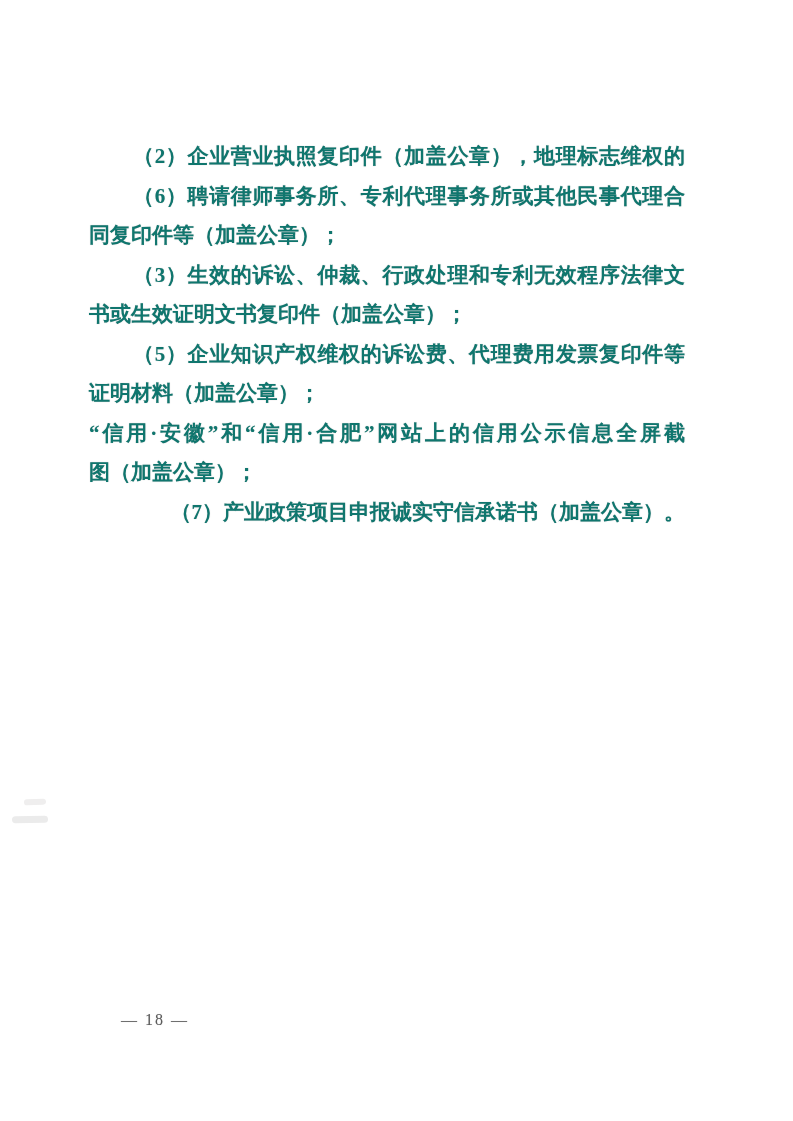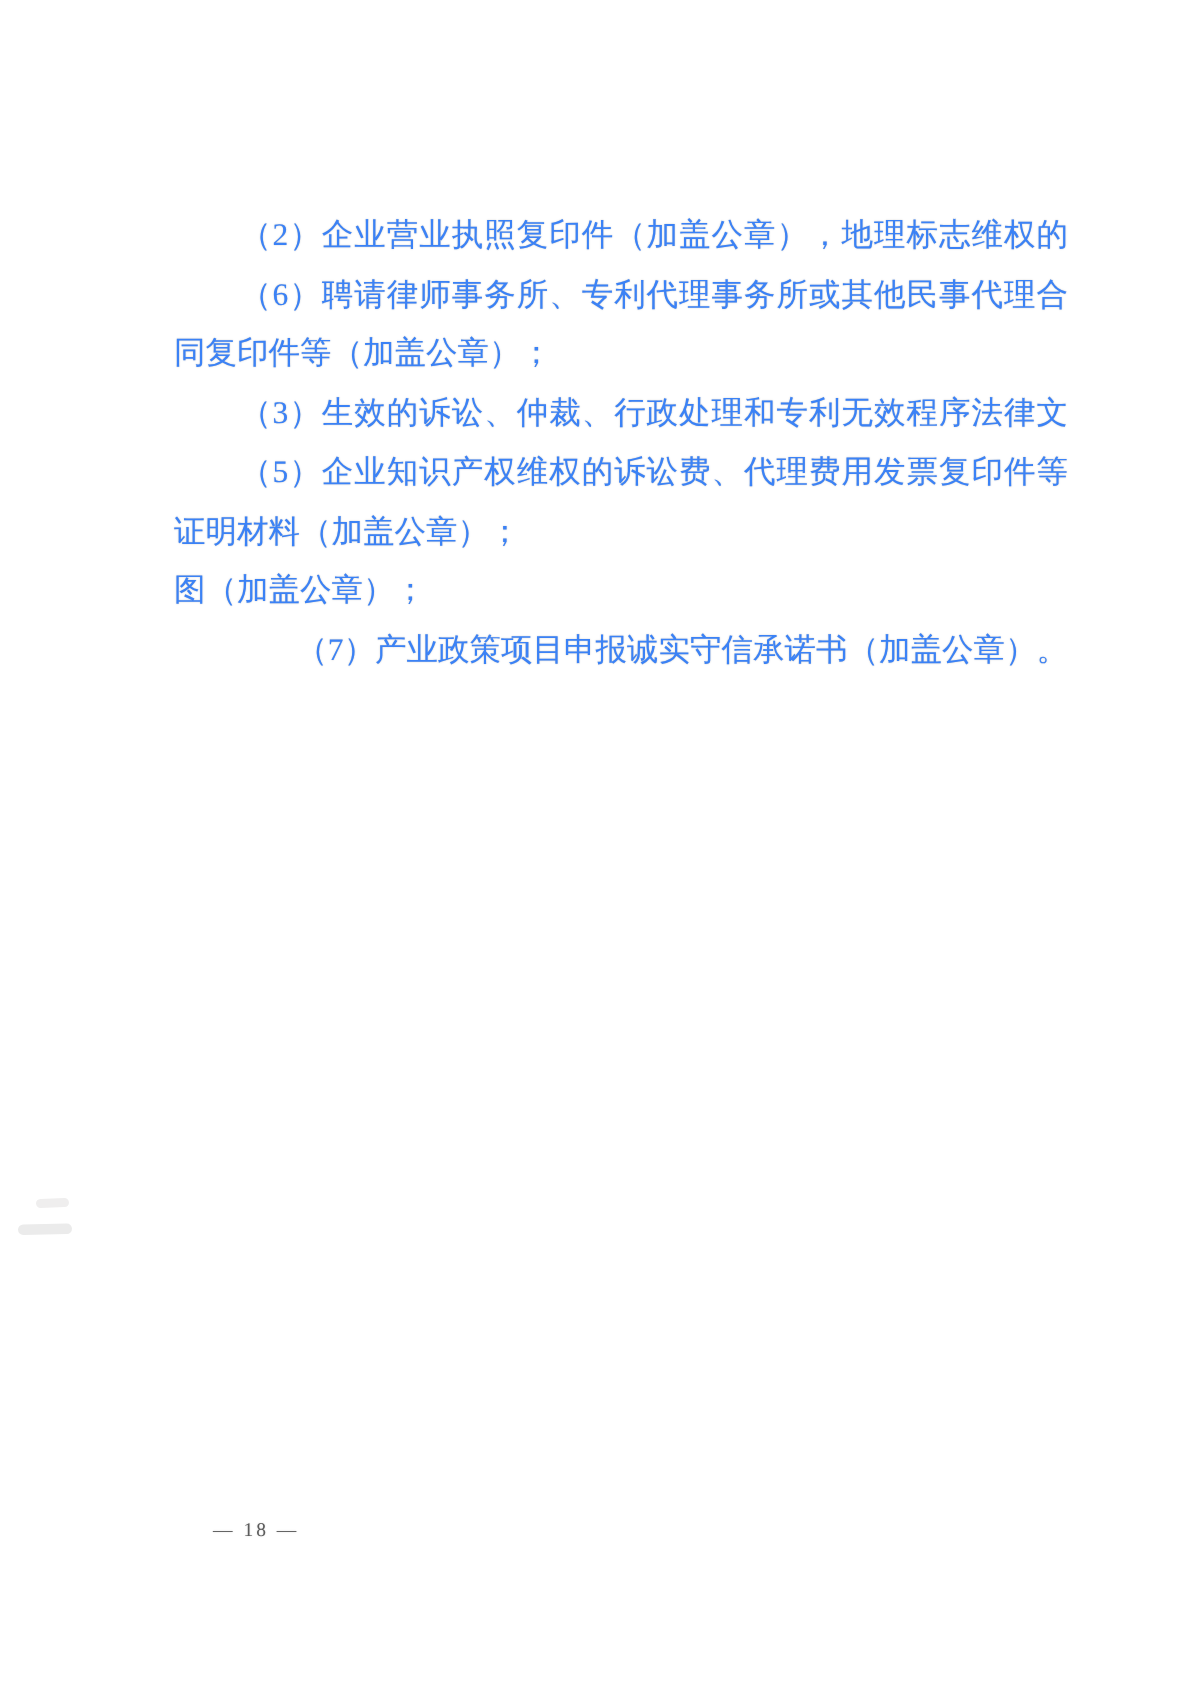--- a/index.html
+++ b/index.html
@@ -10,49 +10,49 @@
   .page {
     position: relative;
     width: 793px;
     height: 1121px;
     background: #ffffff;
     overflow: hidden;
     font-family: "Liberation Serif", "DejaVu Serif", serif;
   }
   .body-text {
     position: absolute;
-    left: 116px;
+    left: 89px;
     top: 137px;
     width: 596px;
     font-size: 21px;
     line-height: 39.5px;
-    color: #3b82f6;
+    color: #0f766e;
     text-shadow: 0 0 1px rgba(70,70,70,0.35);
+    font-weight: bold;
   }
   .line {
     text-align: left;
   }
   .line.fill {
     text-align: justify;
     text-align-last: justify;
   }
   .line.indent {
     text-indent: 44px;
     text-align: right;
   }
   .page-number {
     position: absolute;
     left: 121px;
     top: 1007px;
-    font-size: 13px;
+    font-size: 16px;
     line-height: 26px;
     color: #5c5c5c;
     letter-spacing: 2px;
     text-shadow: 0 0 1px rgba(90,90,90,0.3);
-    margin-left: 21px;
   }
   .smudge {
     position: absolute;
     border-radius: 4px;
   }
   .smudge-1 {
     left: 24px;
     top: 799px;
     width: 22px;
     height: 6px;
@@ -71,22 +71,24 @@
 </head>
 <body>
 
 <div class="page">
 
   <div class="body-text">
     <div class="line indent fill">（2）企业营业执照复印件（加盖公章），地理标志维权的</div>
     <div class="line indent fill">（6）聘请律师事务所、专利代理事务所或其他民事代理合</div>
     <div class="line">同复印件等（加盖公章）；</div>
     <div class="line indent fill">（3）生效的诉讼、仲裁、行政处理和专利无效程序法律文</div>
+    <div class="line">书或生效证明文书复印件（加盖公章）；</div>
     <div class="line indent fill">（5）企业知识产权维权的诉讼费、代理费用发票复印件等</div>
     <div class="line">证明材料（加盖公章）；</div>
+    <div class="line fill">“信用·安徽”和“信用·合肥”网站上的信用公示信息全屏截</div>
     <div class="line">图（加盖公章）；</div>
     <div class="line indent">（7）产业政策项目申报诚实守信承诺书（加盖公章）。</div>
   </div>
 
   <div class="smudge smudge-1"></div>
   <div class="smudge smudge-2"></div>
 
   <div class="page-number">— 18 —</div>
 
 </div>

